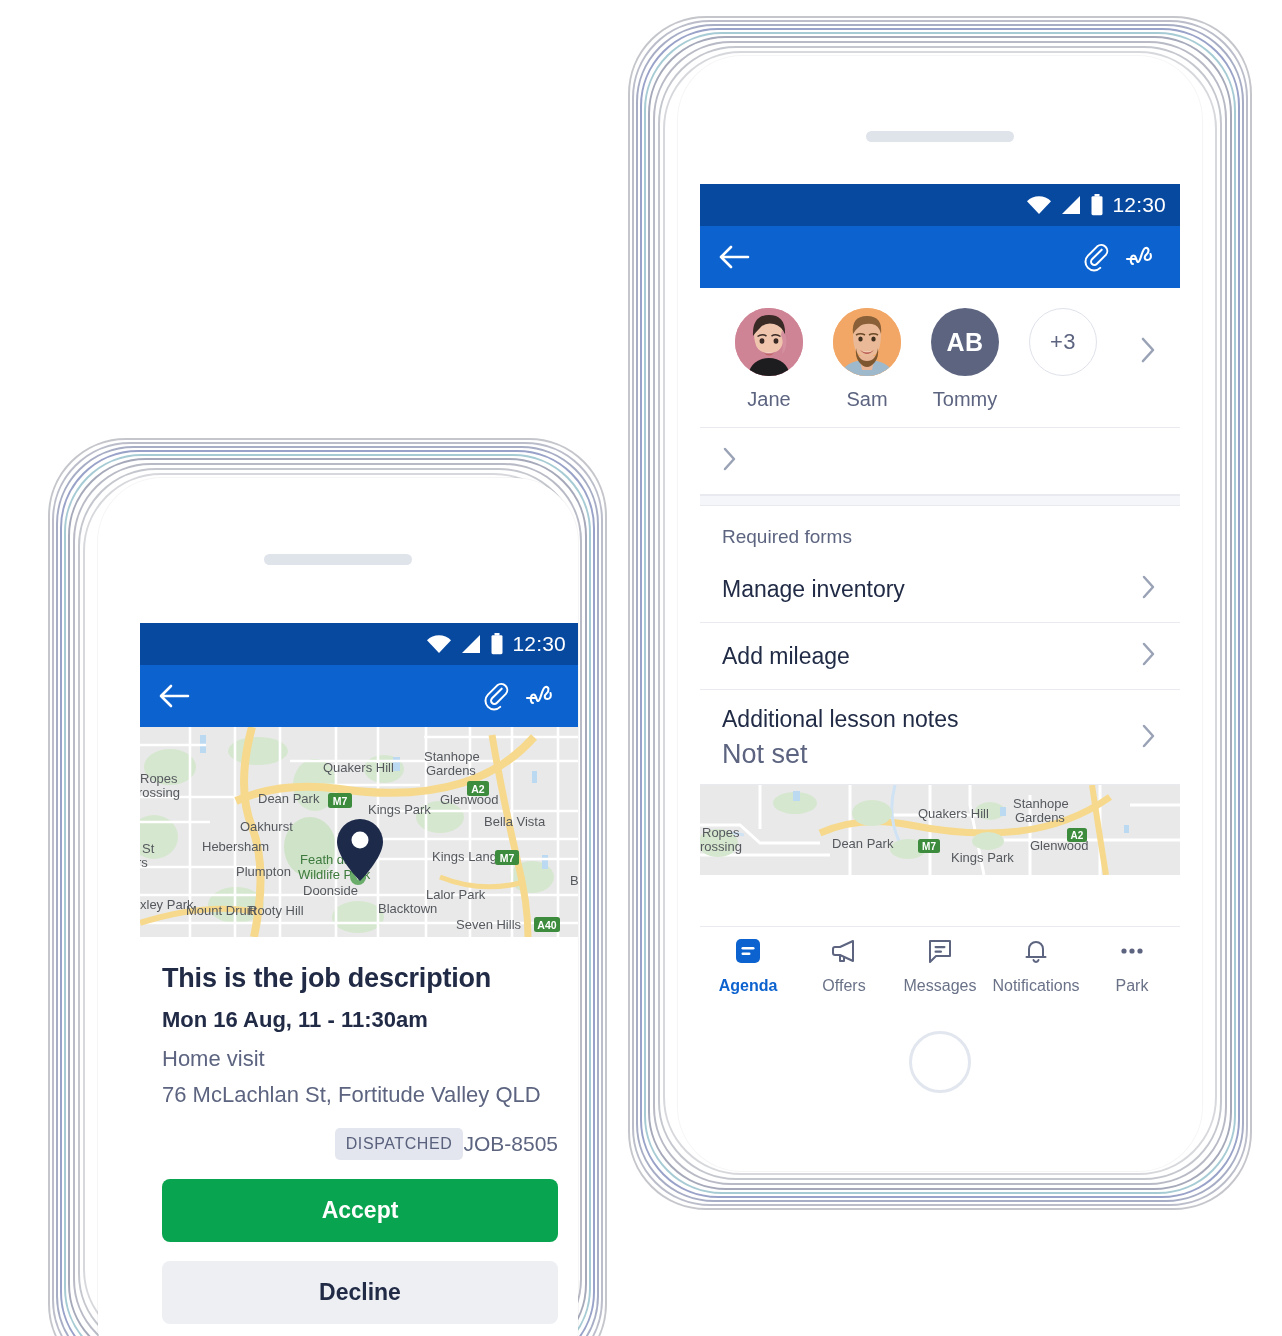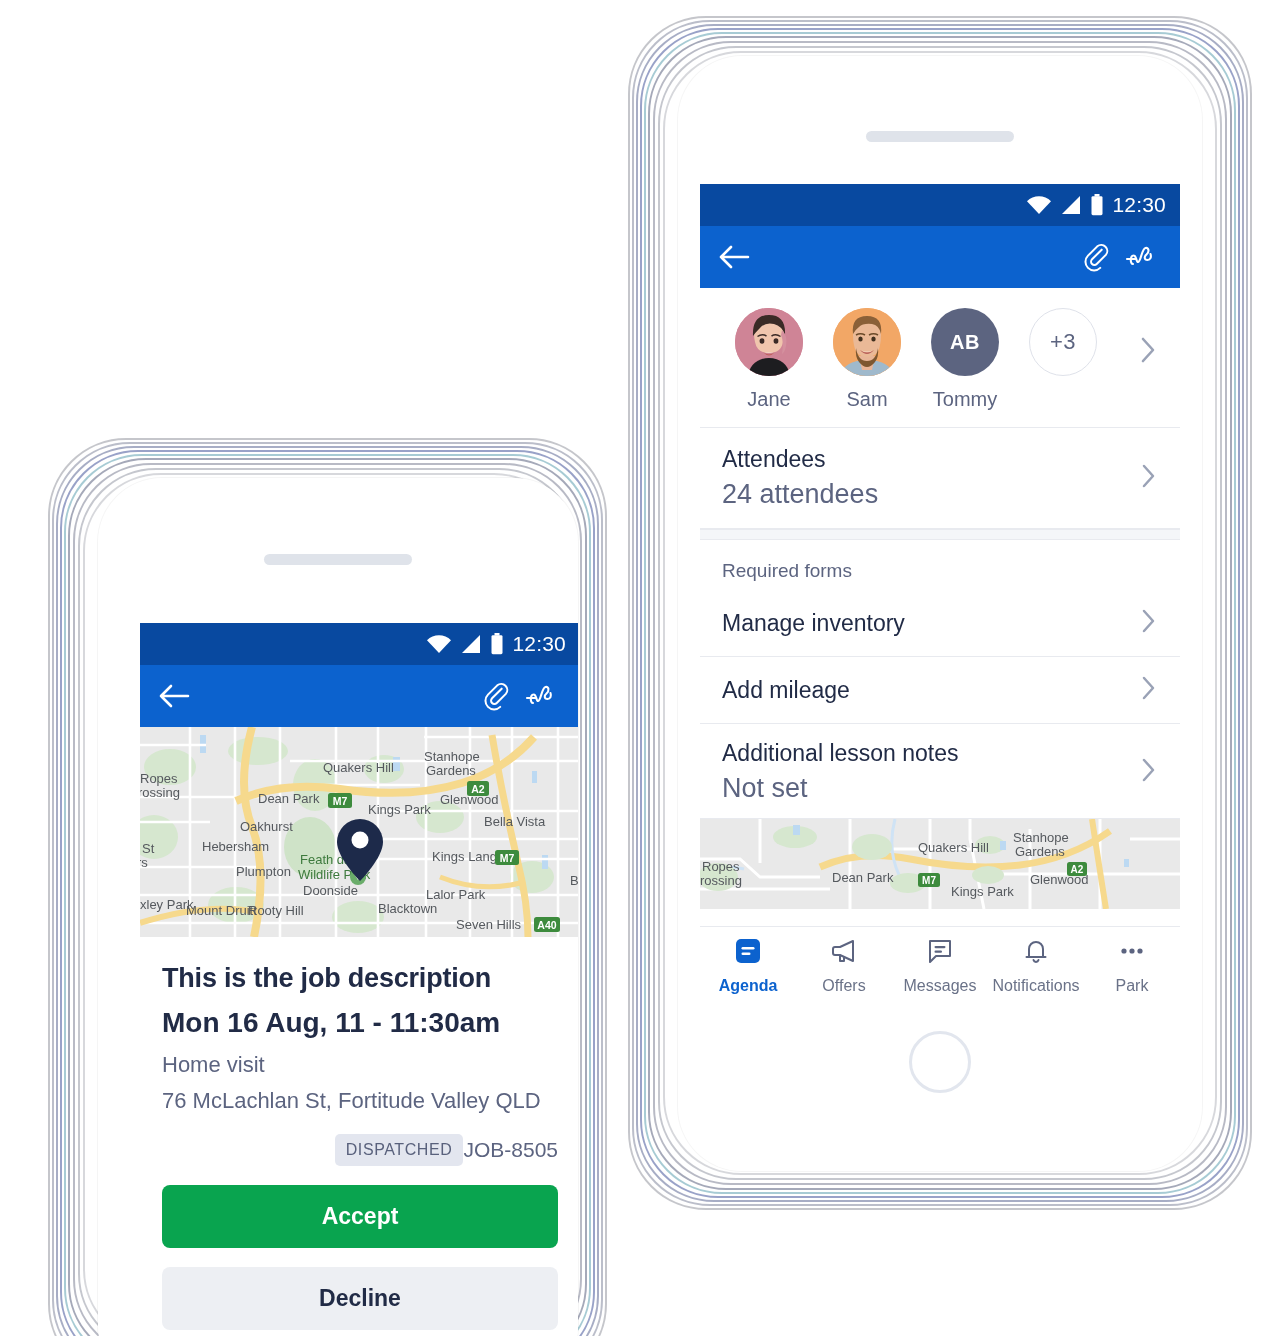--- a/index.html
+++ b/index.html
@@ -62,21 +62,21 @@
   .tb-spacer { flex: 1; }
   .tb-icon { width: 44px; height: 44px; display: flex; align-items: center; justify-content: center; cursor: pointer; }
 
   
   .map { position: relative; background: #e9e9e9; overflow: hidden; }
   .map svg { display: block; }
 
   
   .job { padding: 26px 22px 0 22px; }
   .job-title { font-size: 27px; font-weight: bold; color: #212b46; letter-spacing: -.2px; }
-  .job-when { font-size: 28px; font-weight: bold; color: #212b46; margin-top: 13px; }
+  .job-when { font-size: 22px; font-weight: bold; color: #212b46; margin-top: 13px; }
   .job-type { font-size: 22px; color: #5c6480; margin-top: 13px; }
   .job-addr { font-size: 22px; color: #5c6480; margin-top: 10px; }
   .job-meta { display: flex; align-items: center; justify-content: flex-end; margin-top: 20px; }
   .badge {
     background: #e3e6ef; color: #59617c; font-size: 16px; letter-spacing: .6px;
     padding: 7px 11px; border-radius: 5px;
   }
   .jobno { font-size: 21px; color: #5c6480; }
   .btn {
     display: block; width: 100%; margin-top: 19px; border: 0; border-radius: 8px;
@@ -88,21 +88,21 @@
 
   
   .avatars {
     display: flex; align-items: flex-start; padding: 20px 0 16px 20px;
     border-bottom: 1px solid #e8eaef; position: relative;
   }
   .av-cell { width: 98px; display: flex; flex-direction: column; align-items: center; cursor: pointer; }
   .av {
     width: 68px; height: 68px; border-radius: 50%; overflow: hidden;
     display: flex; align-items: center; justify-content: center;
-    font-size: 20px; font-weight: bold; color: #fff; letter-spacing: .5px;
+    font-size: 25px; font-weight: bold; color: #fff; letter-spacing: .5px;
   }
   .av.outline { background: #fff; border: 1.5px solid #dfe2ea; color: #5c6480; font-weight: normal; font-size: 22px; }
   .av-name { font-size: 20px; color: #5c6480; margin-top: 12px; }
   .av-chev { position: absolute; right: 24px; top: 48px; }
 
   .row {
     display: flex; align-items: center; justify-content: space-between;
     padding: 18px 24px 18px 22px; border-bottom: 1px solid #e8eaef;
     cursor: pointer; background: #fff;
   }
@@ -229,24 +229,20 @@
           </div>
 
           <div class="av-chev">
             <svg width="16" height="28" viewBox="0 0 16 28">
               <path d="M3 3 L13 14 L3 25" stroke="#9aa2b6" stroke-width="2.6" fill="none" stroke-linecap="round" stroke-linejoin="round"></path>
             </svg>
           </div>
         </div>
 
         <div class="row">
-          <div class="row-txt">
-            <span class="row-label">Attendees</span>
-            <span class="row-value">24 attendees</span>
-          </div>
           <span>
             <svg width="15" height="26" viewBox="0 0 15 26">
                 <path d="M3 3 L12 13 L3 23" stroke="#9aa2b6" stroke-width="2.5" fill="none" stroke-linecap="round" stroke-linejoin="round"></path>
               </svg>
           </span>
         </div>
 
         <div class="sep"></div>
         <div class="sect-head">Required forms</div>
 

